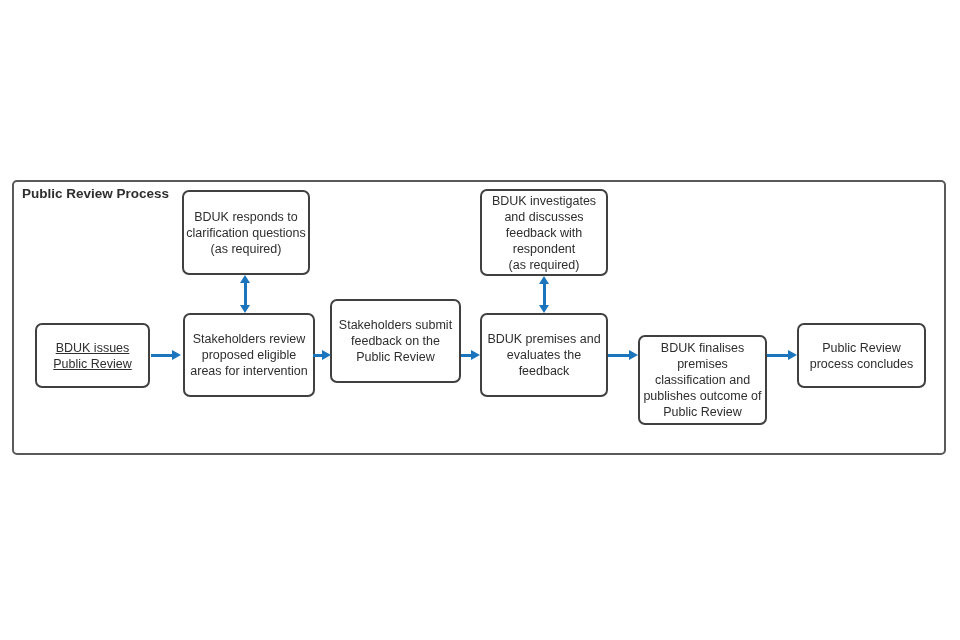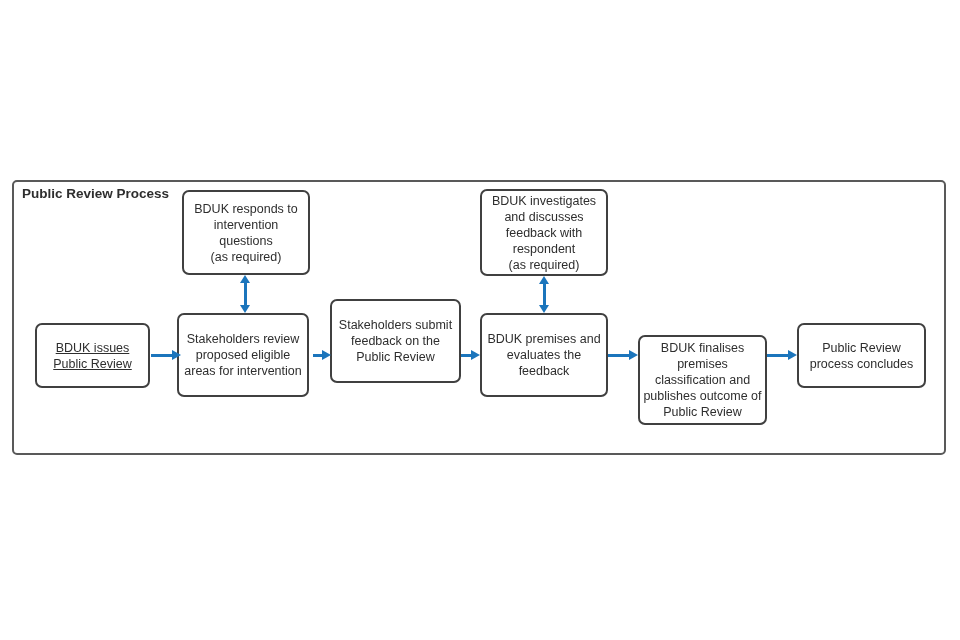--- a/index.html
+++ b/index.html
@@ -64,21 +64,21 @@
     border-top: 8px solid var(--arrow);
   }
 
   .footnote {
     position: absolute; left: 22px; top: 426px; width: 905px;
     font-size: 13px; font-style: italic; color: var(--text);
   }
 
   
   .n-step1 { left: 35px;  top: 323px; width: 115px; height: 65px; text-decoration: underline; }
-  .n-step2 { left: 177px; top: 313px; width: 132px; height: 84px; justify-content: center; }
+  .n-step2 { left: 183px; top: 313px; width: 132px; height: 84px; justify-content: center; }
   .n-step3 { left: 330px; top: 299px; width: 131px; height: 84px; }
   .n-step4 { left: 480px; top: 313px; width: 128px; height: 84px; }
   .n-step5 { left: 638px; top: 311px; width: 129px; height: 90px; margin-top: 24px; }
   .n-step6 { left: 797px; top: 323px; width: 129px; height: 65px; }
   .n-sideA { left: 182px; top: 190px; width: 128px; height: 85px; }
   .n-sideB { left: 480px; top: 189px; width: 128px; height: 87px; }
 
   
   .a1 { left: 151px; top: 353.5px; width: 21px; }
   .a2 { left: 313px; top: 353.5px; width: 9px;  }
@@ -92,21 +92,21 @@
 <body>
 
 <div class="canvas">
 
   <div class="frame"></div>
 
   <div class="diagram-title">Public Review Process</div>
 
   <div class="node n-sideA">
     <div class="label">BDUK responds to
-intervention questions
+clarification questions
 (as required)</div>
   </div>
   <div class="node n-sideB">
     <div class="label">BDUK investigates
 and discusses
 feedback with
 respondent
 (as required)</div>
   </div>
 

